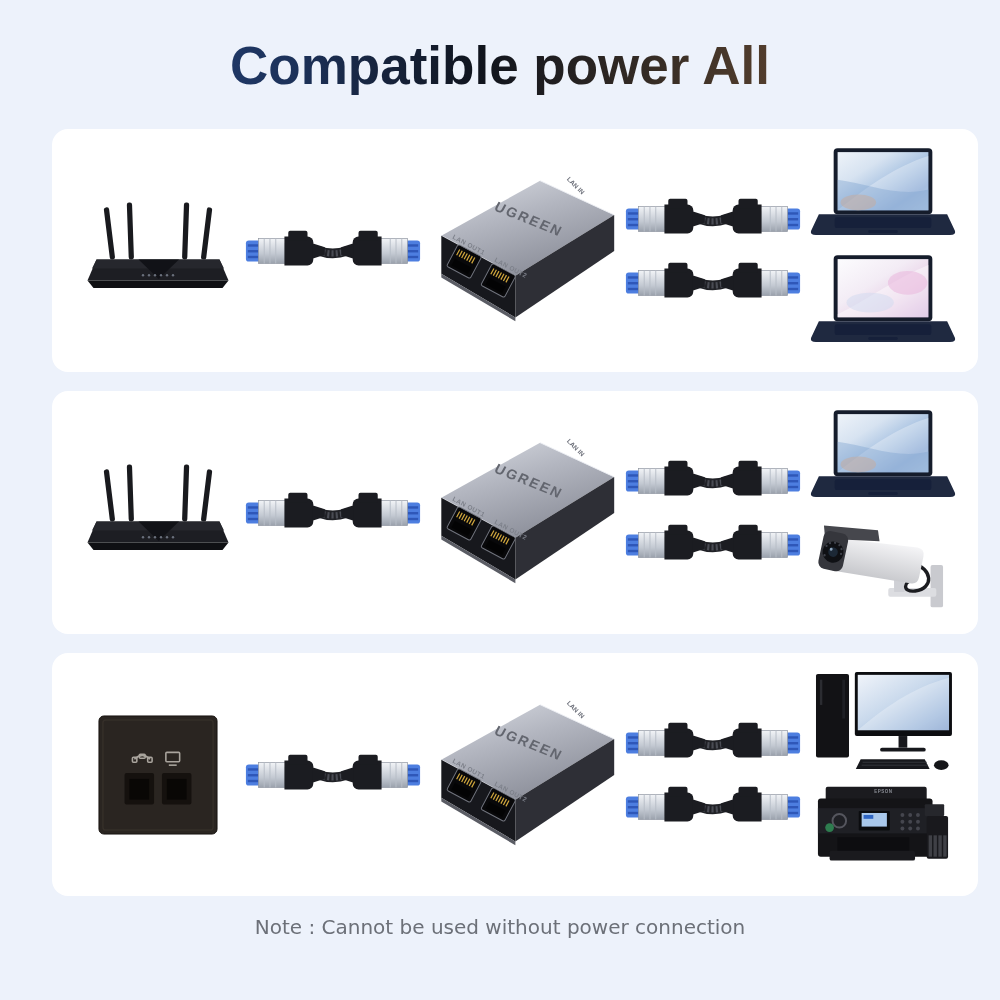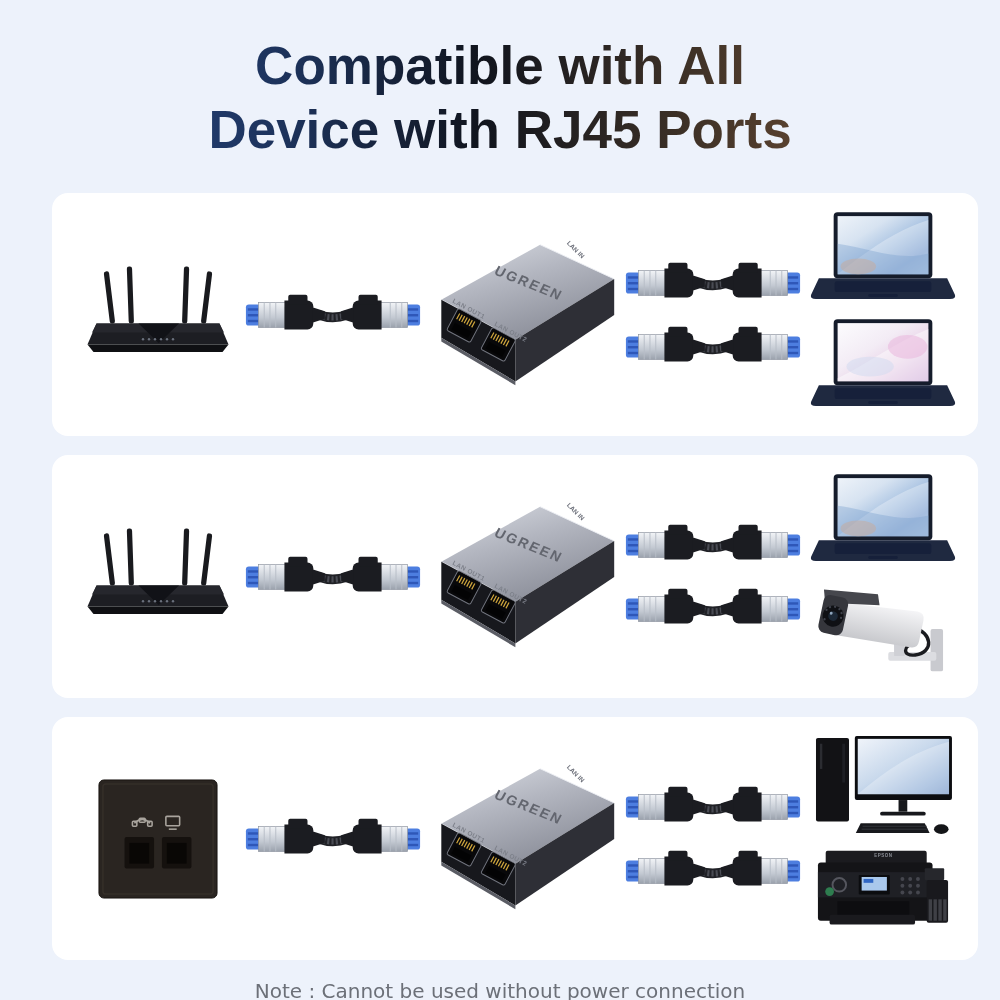--- a/index.html
+++ b/index.html
@@ -300,22 +300,21 @@
         <rect x="122" y="58" width="3.5" height="22"></rect>
           <rect x="127" y="58" width="3.5" height="22"></rect>
         <rect x="132" y="58" width="3.5" height="22"></rect>
           <rect x="137" y="58" width="3.5" height="22"></rect>
       </g>
     </symbol>
   </defs>
 </svg>
 
 <h1 class="title">
-  <span class="t-line">Compatible with All</span>
-  <span class="t-line">Device with RJ45 Ports</span>
+  <span class="t-line">Compatible power All</span>
 </h1>
 
 <div class="card first">
   <div class="col source">
     <svg class="dev" width="150" height="105">
         <use href="#sym-router"></use>
       </svg>
   </div>
   <div class="col link">
     <svg class="dev" width="178" height="54">

